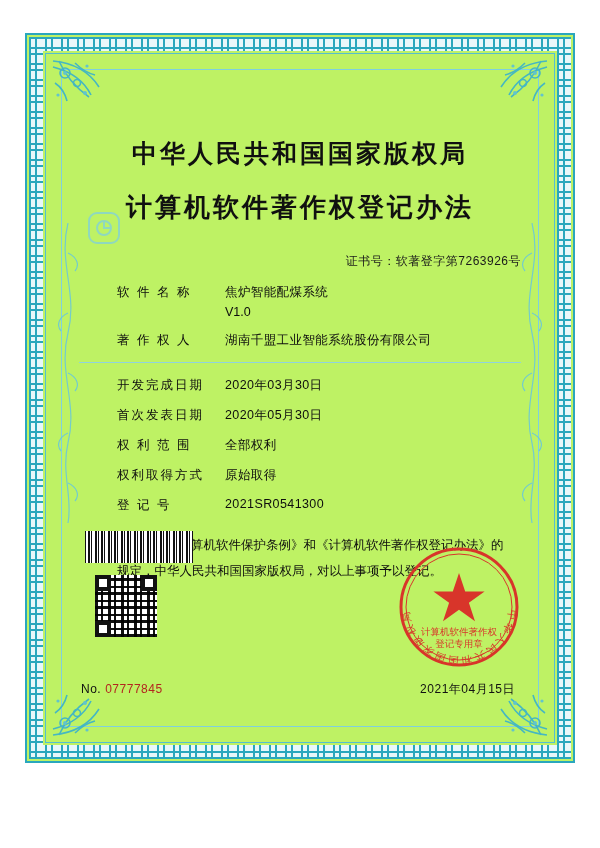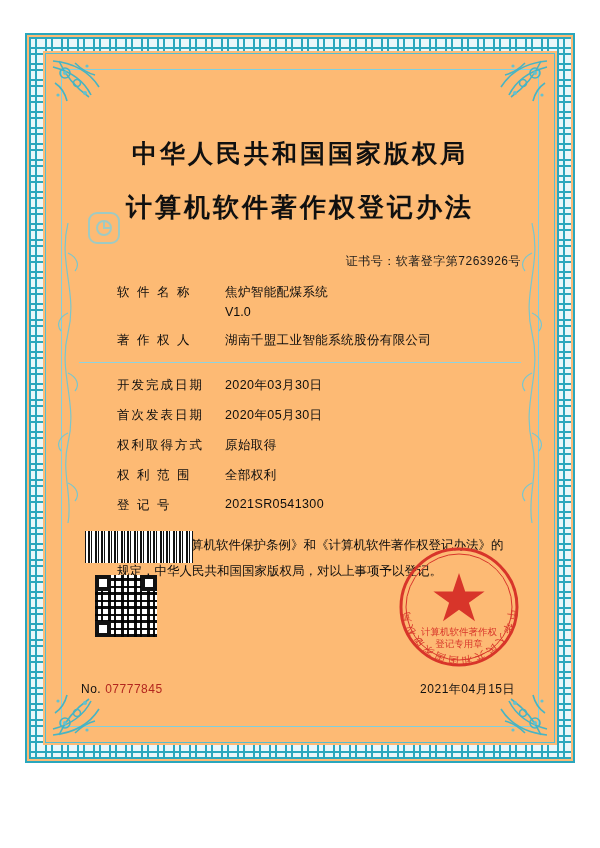--- a/index.html
+++ b/index.html
@@ -13,21 +13,21 @@
     font-family: "Liberation Sans", sans-serif;
     overflow: hidden;
   }
 
   .certificate {
     position: absolute;
     left: 25px;
     top: 33px;
     width: 550px;
     height: 730px;
-    background: #fdba74;
+    background: #bef264;
     box-sizing: border-box;
   }
 
   
   .border-outer {
     position: absolute;
     inset: 0;
     border: 2px solid #2aa7bd;
     box-sizing: border-box;
   }
@@ -408,26 +408,26 @@
     <div class="fields-2">
       <div class="field-row">
         <div class="field-label">开发完成日期</div>
         <div class="field-value">2020年03月30日</div>
       </div>
       <div class="field-row">
         <div class="field-label">首次发表日期</div>
         <div class="field-value">2020年05月30日</div>
       </div>
       <div class="field-row">
+        <div class="field-label">权 利 范 围</div>
+        <div class="field-value">全部权利</div>
+      </div>
+      <div class="field-row">
         <div class="field-label">权利取得方式</div>
         <div class="field-value">原始取得</div>
-      </div>
-      <div class="field-row">
-        <div class="field-label">权 利 范 围</div>
-        <div class="field-value">全部权利</div>
       </div>
       <div class="field-row">
         <div class="field-label">登 记 号</div>
         <div class="field-value">2021SR0541300</div>
       </div>
     </div>
 
     <div class="paragraph">
       <span class="indent"></span><span>根据《计算机软件保护条例》和《计算机软件著作权登记办法》的</span><br>
       <span>规定，中华人民共和国国家版权局，对以上事项予以登记。</span>

